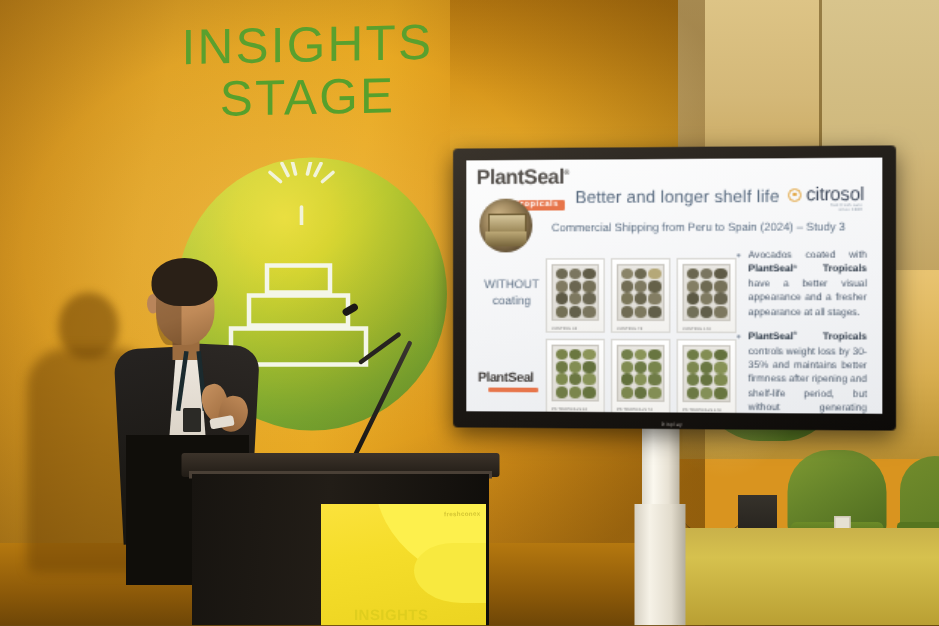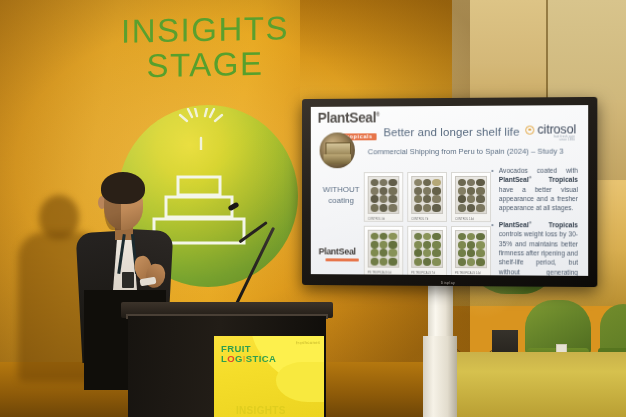--- a/index.html
+++ b/index.html
@@ -576,24 +576,20 @@
   <div class="mic-head"></div>
   <div class="mic-base"></div>
 
   <div>
     <div class="podium-top"></div>
     <div class="podium-edge"></div>
     <div class="podium-body"></div>
     <div class="podium-panel">
       <div class="podium-swoosh"></div>
       <div class="podium-swoosh2"></div>
-      <div class="fl-logo">
-        <span class="fl-fruit">FRUIT</span>
-        <span class="fl-log">L<span class="o1">O</span>G<span class="o2">I</span>STICA</span>
-      </div>
       <div class="podium-fresh">freshconex</div>
       <div class="podium-insights">INSIGHTS</div>
     </div>
   </div>
 
   <div class="tv-stand-neck"></div>
   <div class="tv-stand-low"></div>
 
   <div class="tv-frame">
     <div class="tv-brand">Display</div>

